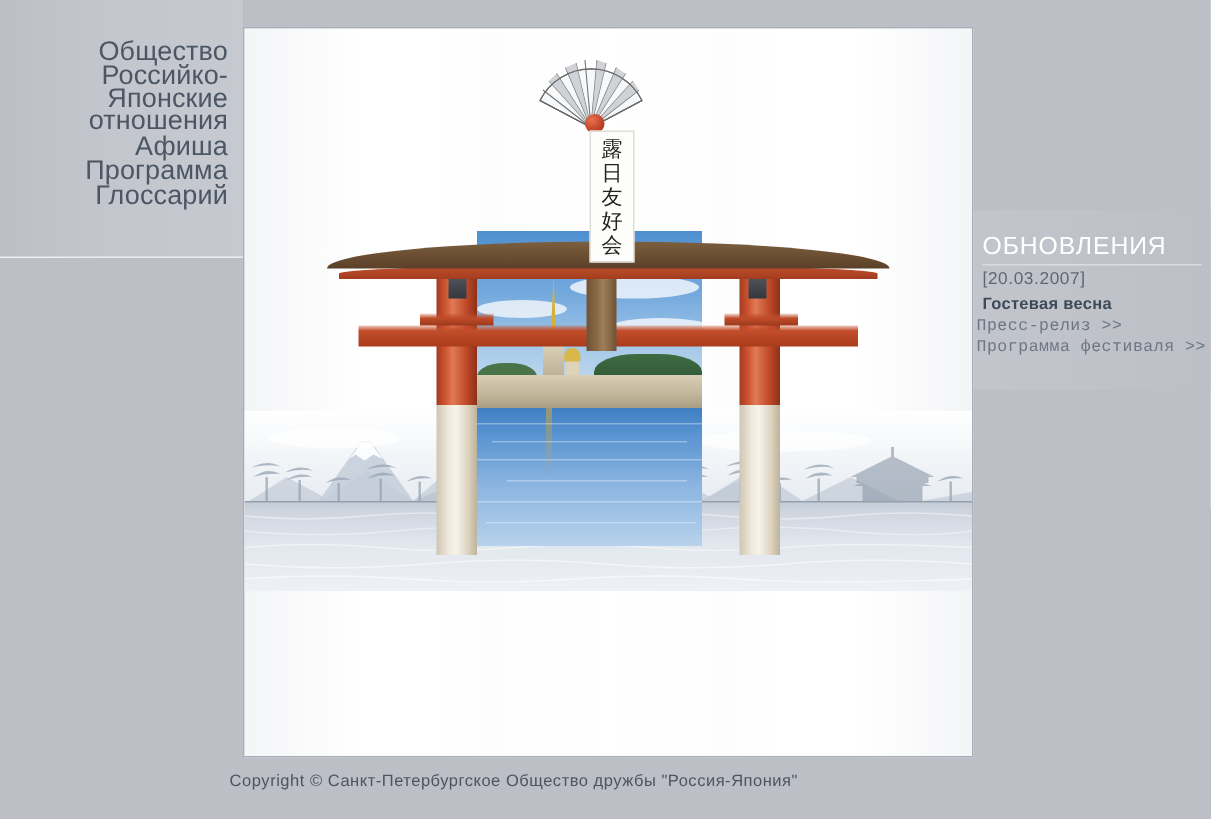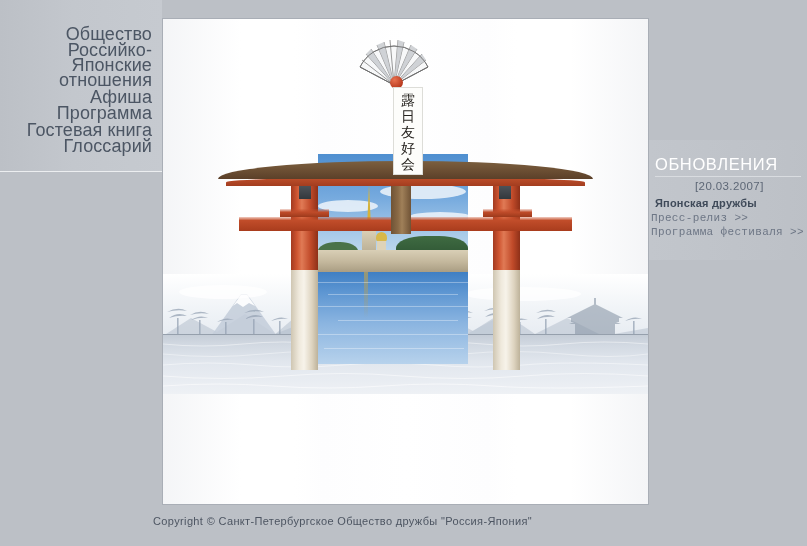--- a/index.html
+++ b/index.html
@@ -37,21 +37,21 @@
   }
   #updates-title {
     position:absolute; left:6px; top:15px;
     font-size:16.5px; line-height:18px; color:#ffffff;
     letter-spacing:.6px; font-weight:400;
   }
   #updates-rule { position:absolute; left:6px; top:36px; width:146px; height:1px;
                   background:#d9dce0; }
   #updates-date {
     position:absolute; left:6px; top:39px;
-    font-size:11.5px; line-height:14px; color:#5d6776; letter-spacing:.4px;margin-left:40px;
+    font-size:11.5px; line-height:14px; color:#5d6776; letter-spacing:.4px;
   }
   #update-headline {
     position:absolute; left:6px; top:56px;
     font-size:11px; line-height:14px; color:#3f4a59; font-weight:bold;
     letter-spacing:.2px;
   }
   .update-link {
     position:absolute; left:2px;
     font-size:11px; line-height:14px; color:#6d7685; letter-spacing:.35px;
     cursor:pointer;
@@ -226,30 +226,29 @@
 <body>
 
 <div id="page">
 
   <nav id="nav-panel">
     <div id="nav-list">
       <span class="nav-item">Общество</span>
       <span class="nav-item two-line">Российко-Японские отношения</span>
       <span class="nav-item">Афиша</span>
       <span class="nav-item">Программа</span>
-      <span class="nav-item">Гостевая книга</span>
       <span class="nav-item">Глоссарий</span>
     </div>
   </nav>
 
   <aside id="updates-panel">
     <div id="updates-title">ОБНОВЛЕНИЯ</div>
     <div id="updates-rule"></div>
     <div id="updates-date">[20.03.2007]</div>
-    <div id="update-headline">Японская дружбы</div>
+    <div id="update-headline">Гостевая весна</div>
     <div class="update-link" id="update-link-0">Пресс-релиз &gt;&gt;</div>
     <div class="update-link" id="update-link-1">Программа фестиваля &gt;&gt;</div>
   </aside>
 
   <main id="content-card">
     <div id="card-band"></div>
 
     <div id="art">
 
       <div id="landscape">

